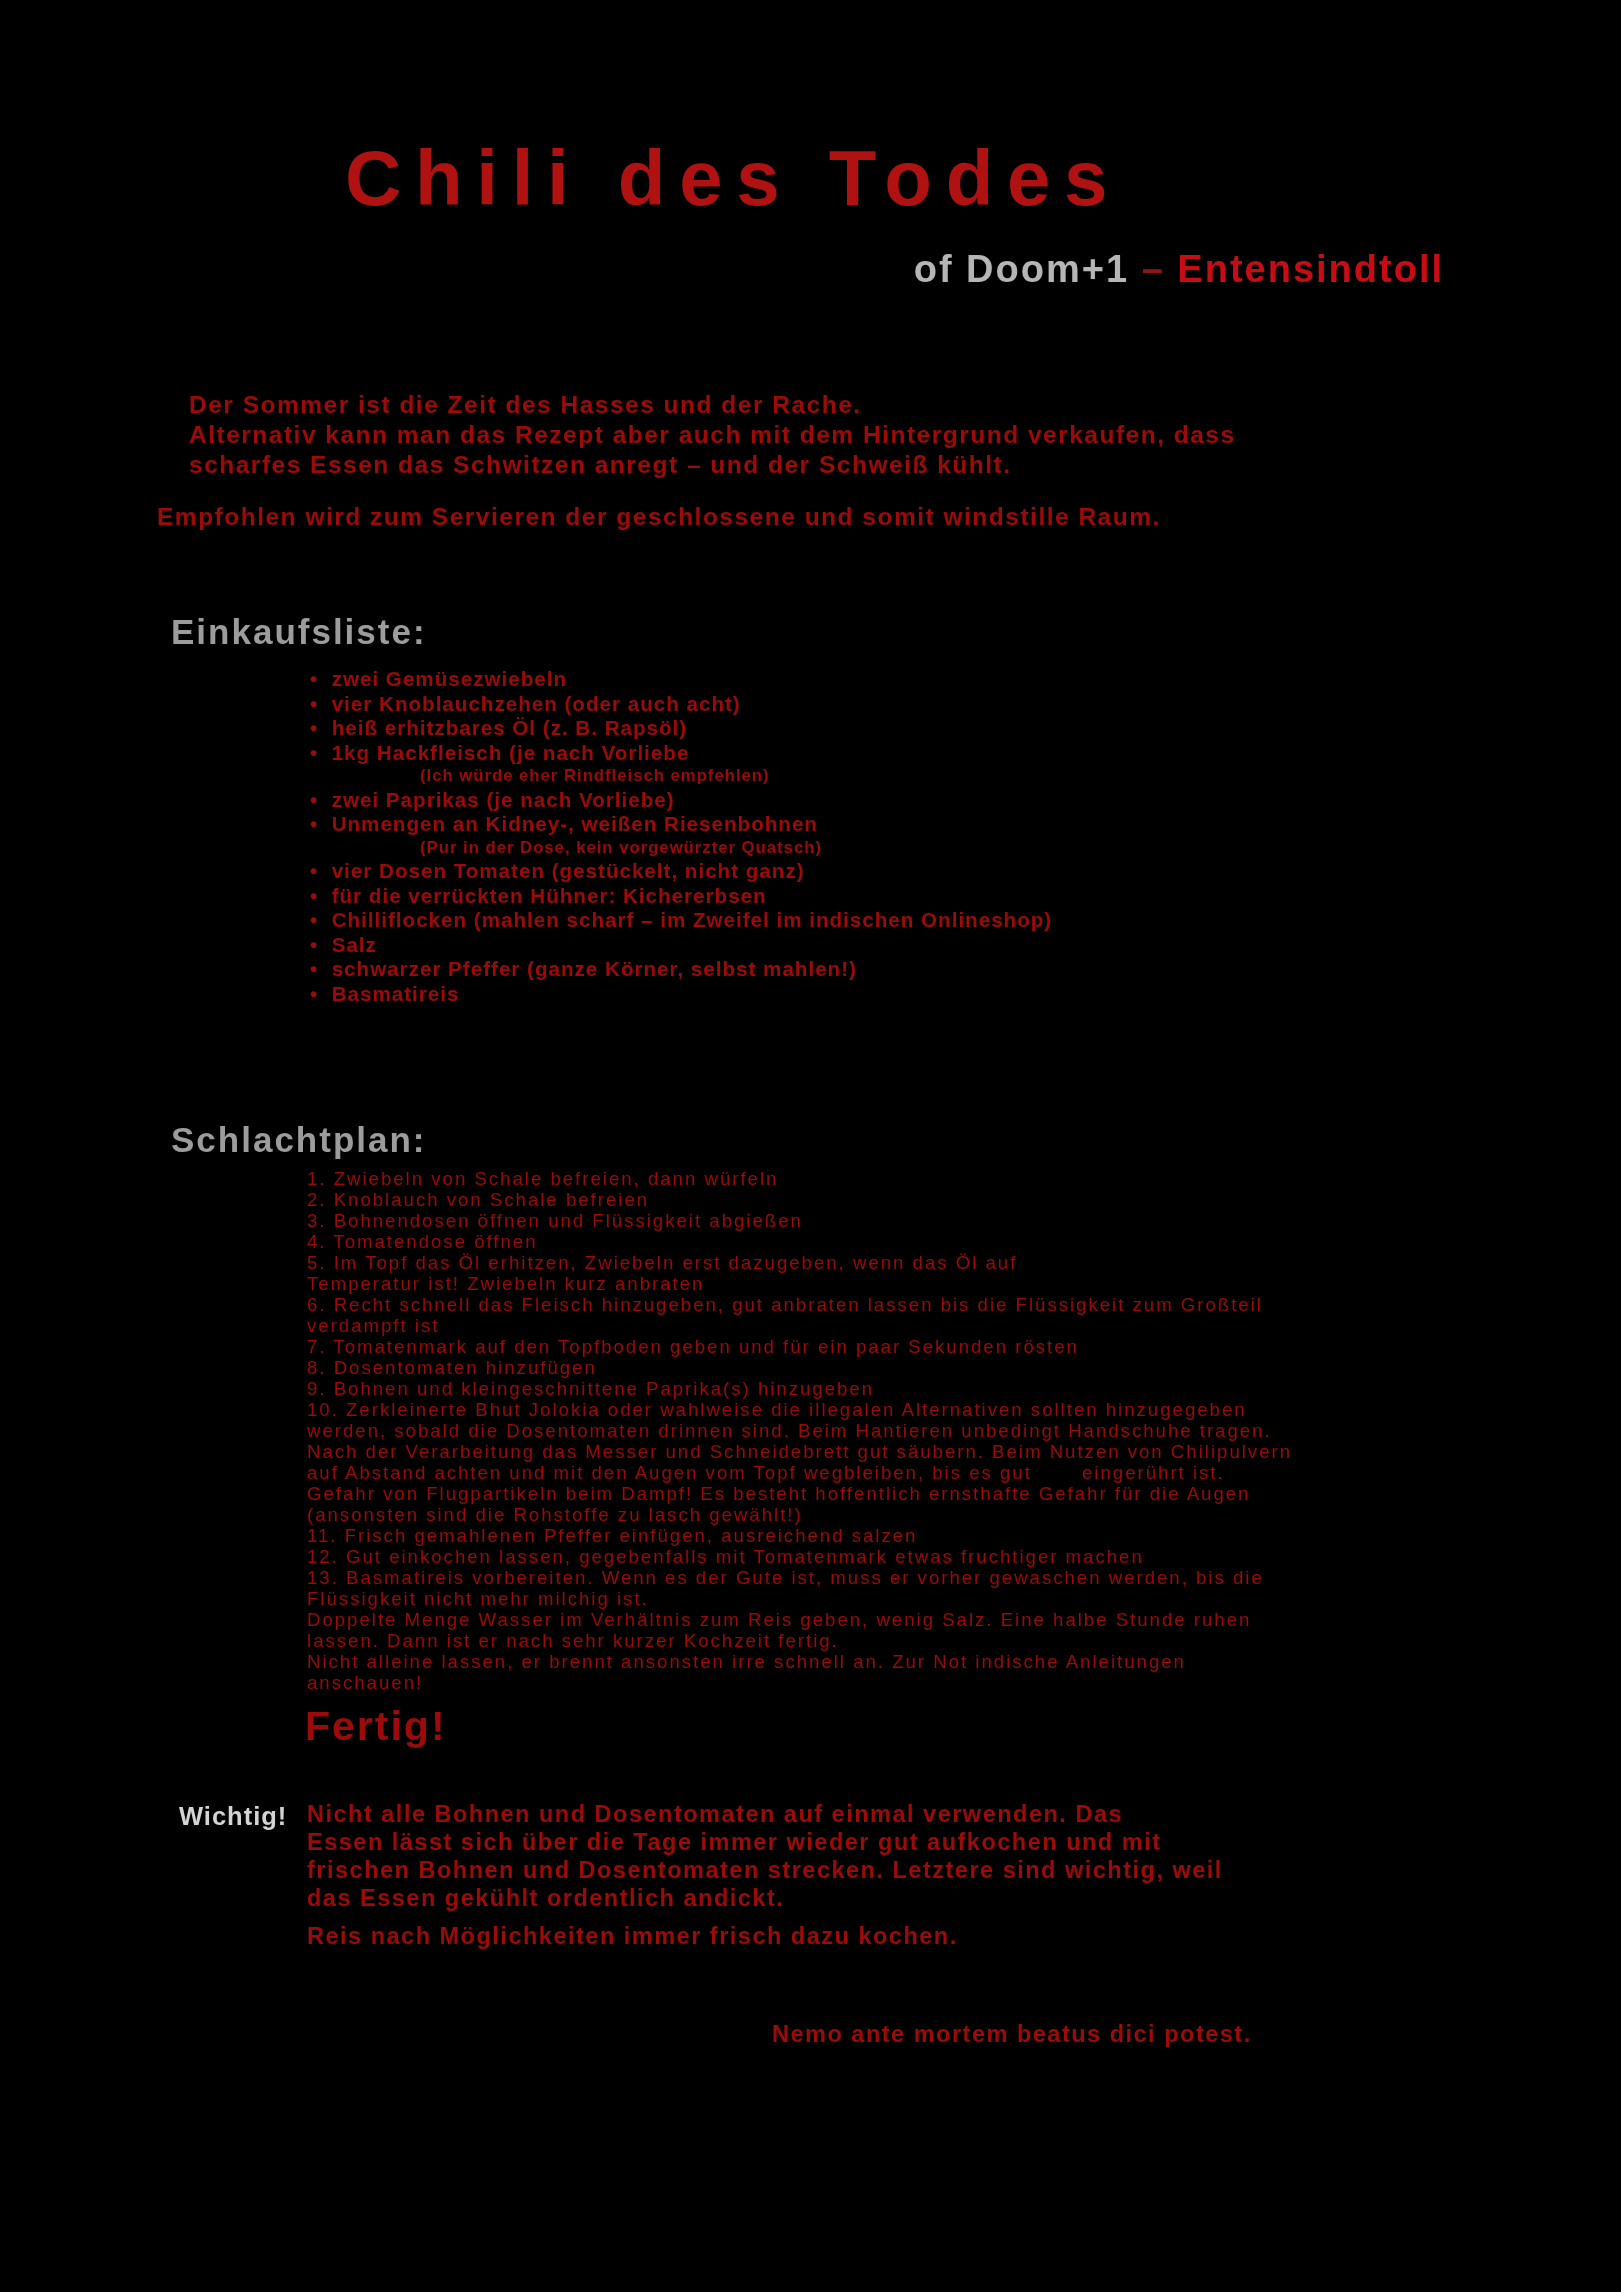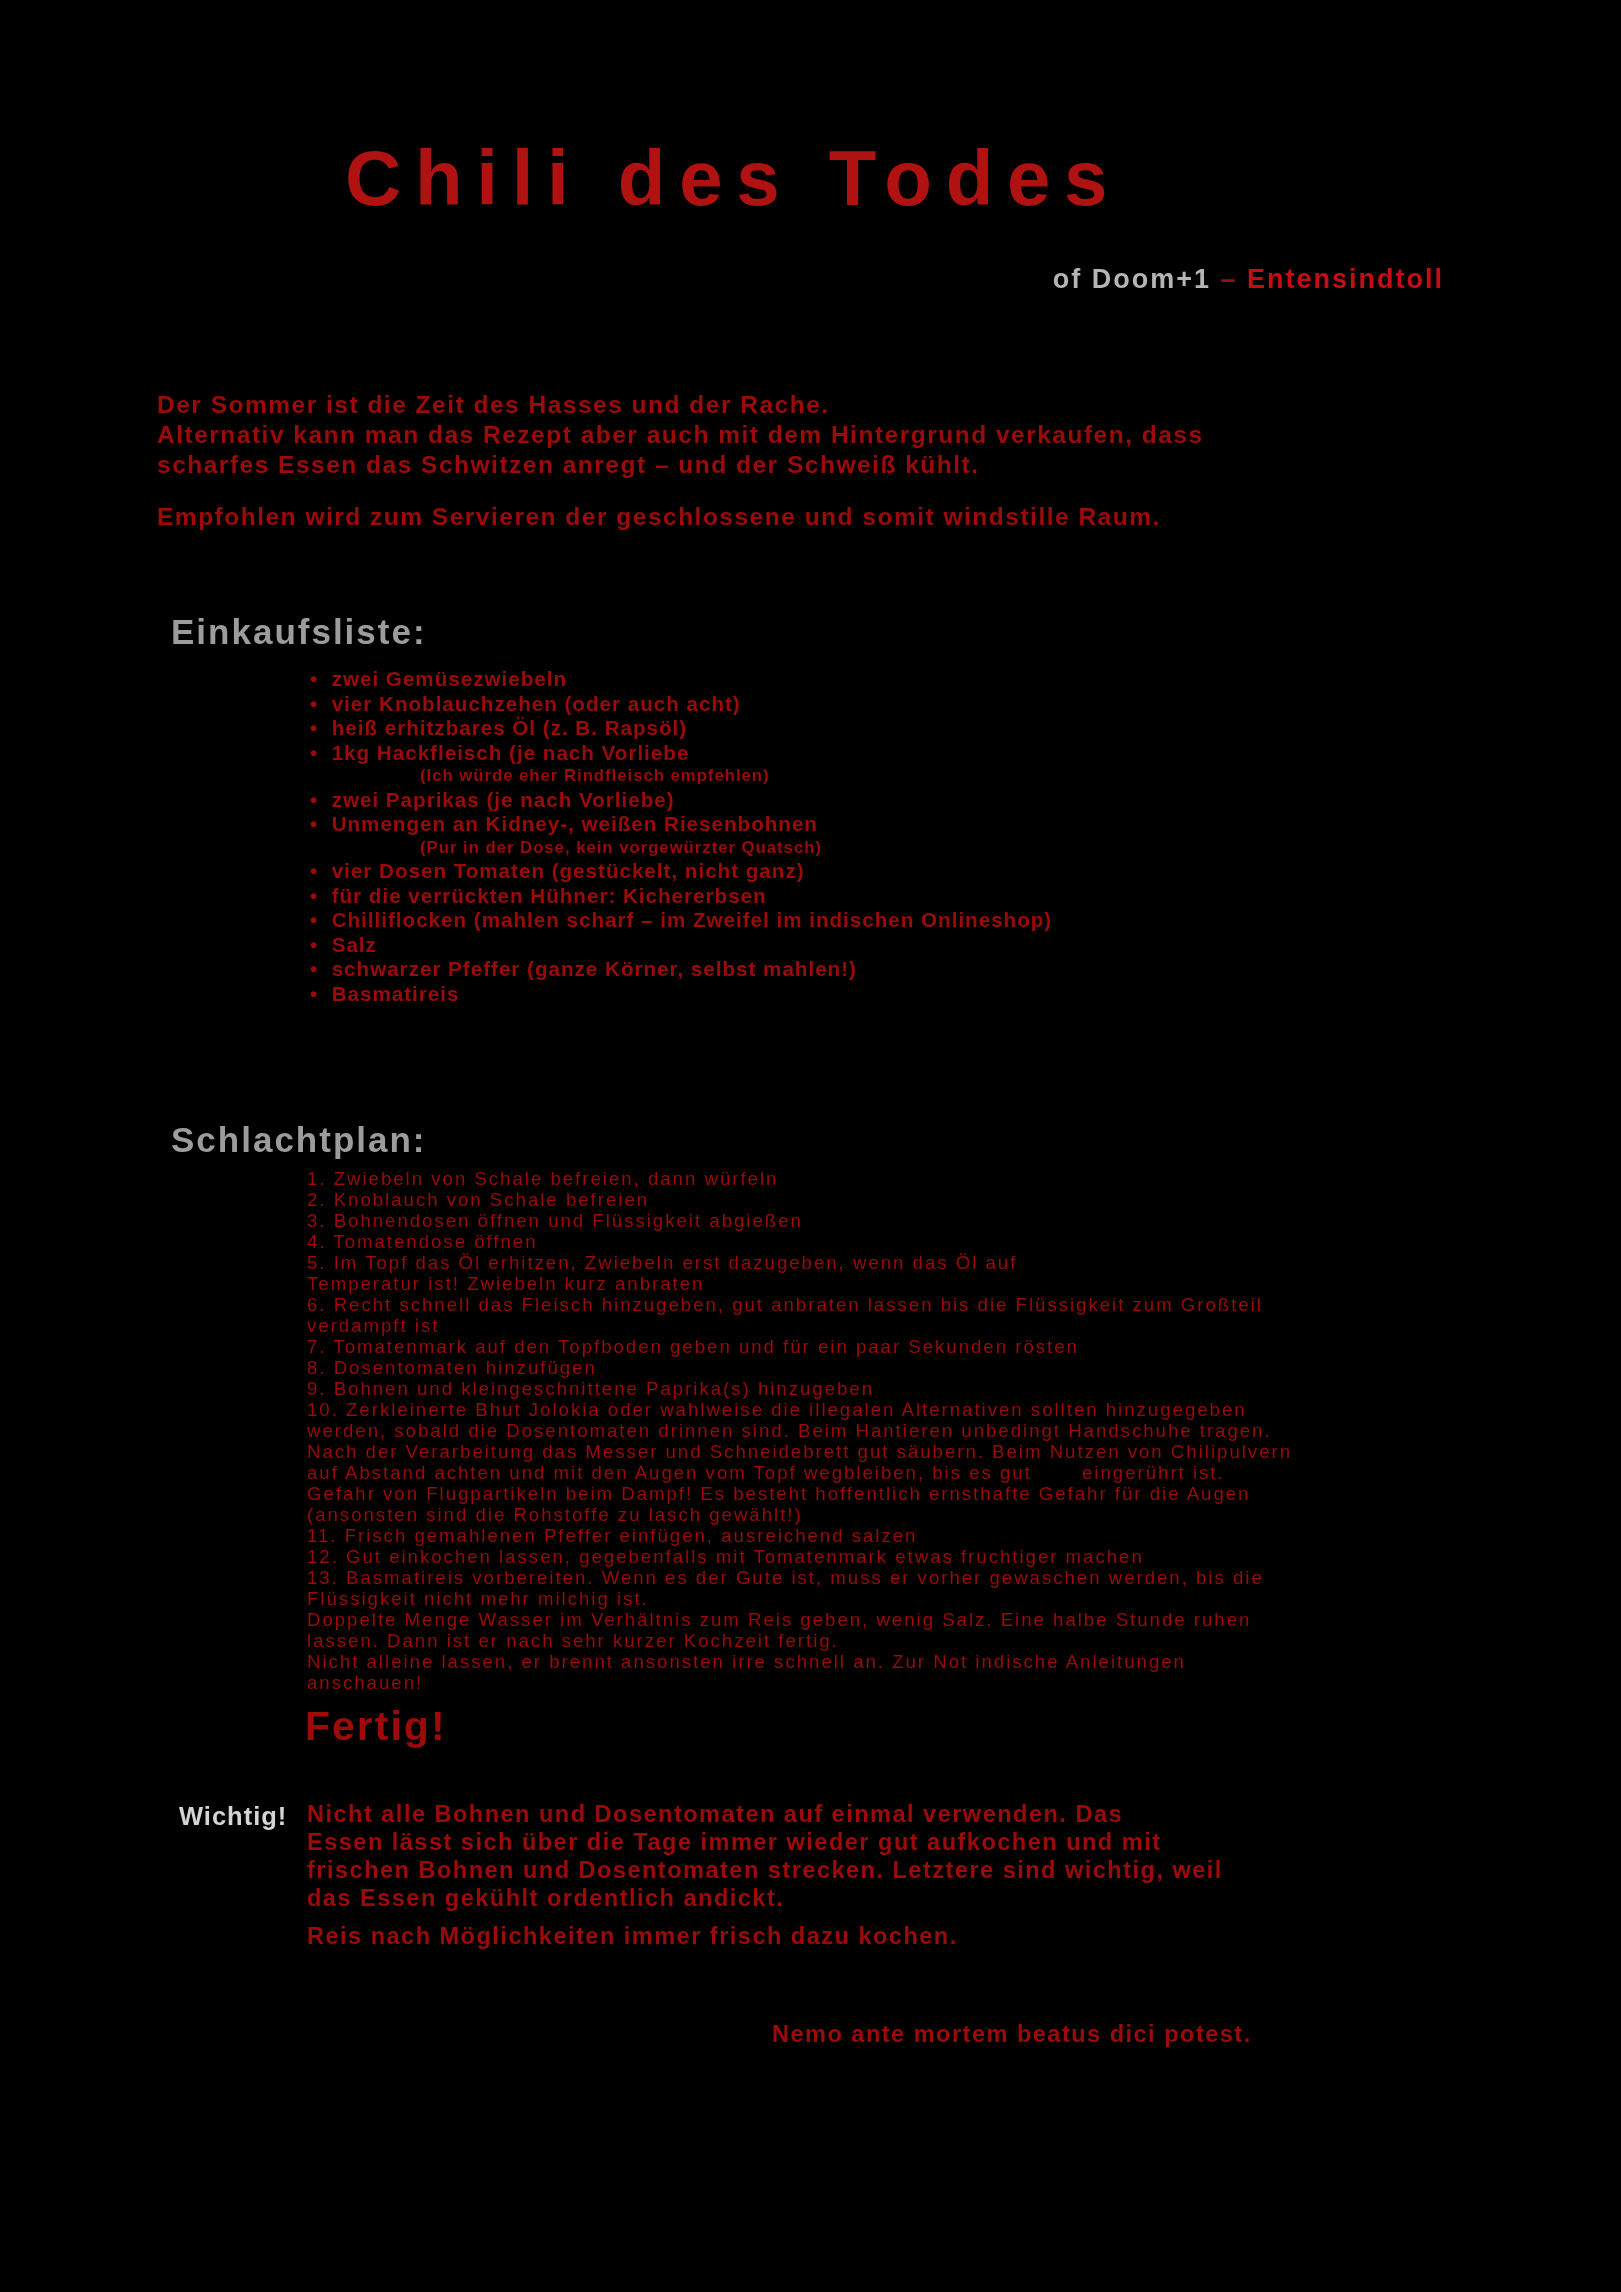--- a/index.html
+++ b/index.html
@@ -5,32 +5,32 @@
   html,body{margin:0;padding:0;background:#000;}
   body{width:1621px;height:2293px;overflow:hidden;
        font-family:"Liberation Sans", sans-serif;}
   .page{position:relative;width:1621px;height:2066px;
         background:var(--background,#000);}
 
   .title{position:absolute;left:345px;top:139px;margin:0;
          font-size:78px;font-weight:700;letter-spacing:13.7px;
          color:var(--red-title,#b01111);line-height:1;white-space:nowrap;}
 
-  .subtitle{position:absolute;right:177px;top:264px;
-            font-size:27px;font-weight:700;letter-spacing:2px;white-space:nowrap;}
+  .subtitle{position:absolute;right:177px;top:248px;
+            font-size:38px;font-weight:700;letter-spacing:2px;white-space:nowrap;}
   .sub-gray{color:var(--gray-subtitle,#b5b5b5);}
   .sub-dash{color:var(--red-dash,#8e1414);}
   .sub-red{color:var(--red-bright,#c60c14);}
 
   .redtext{color:var(--red-body,#9c0a0a);}
 
   .intro{position:absolute;left:157px;margin:0;
          font-size:24.5px;font-weight:700;letter-spacing:1.5px;
          line-height:30px;white-space:pre-wrap;}
-  .p1{top:390px;}
+  .p1{top:390px;margin-left:32px;}
   .p2{top:502px;}
 
   .heading{position:absolute;left:155px;margin:16px;
            font-size:35px;font-weight:700;letter-spacing:2px;
            color:var(--gray-heading,#9c9c9c);}
   .h-shop{top:596px;}
   .h-plan{top:1104px;}
 
   .shop-list{position:absolute;left:302px;top:659px;margin:8px;padding:0;
              list-style:none;}

